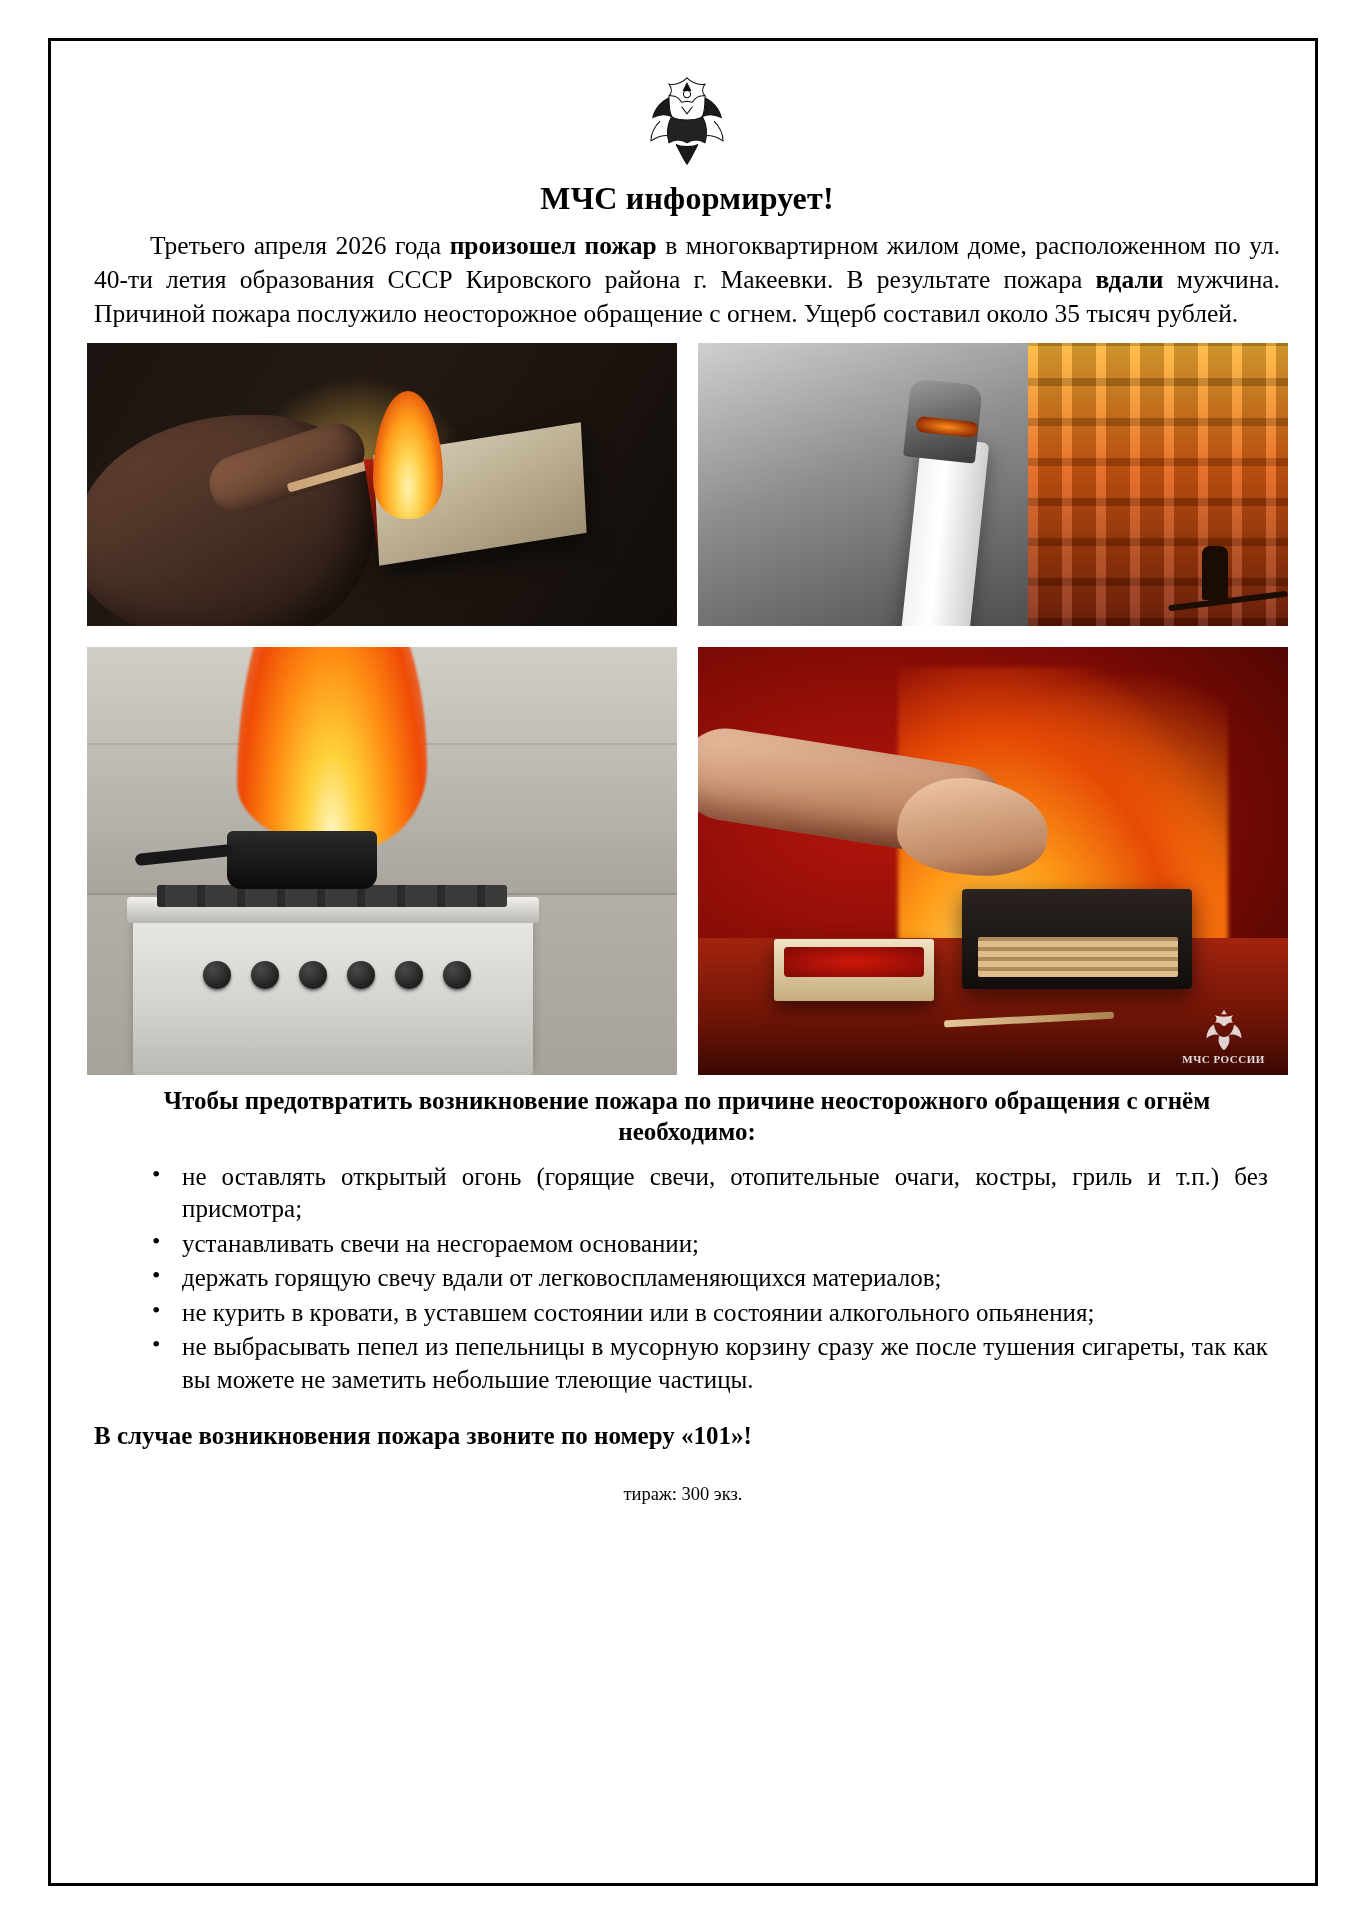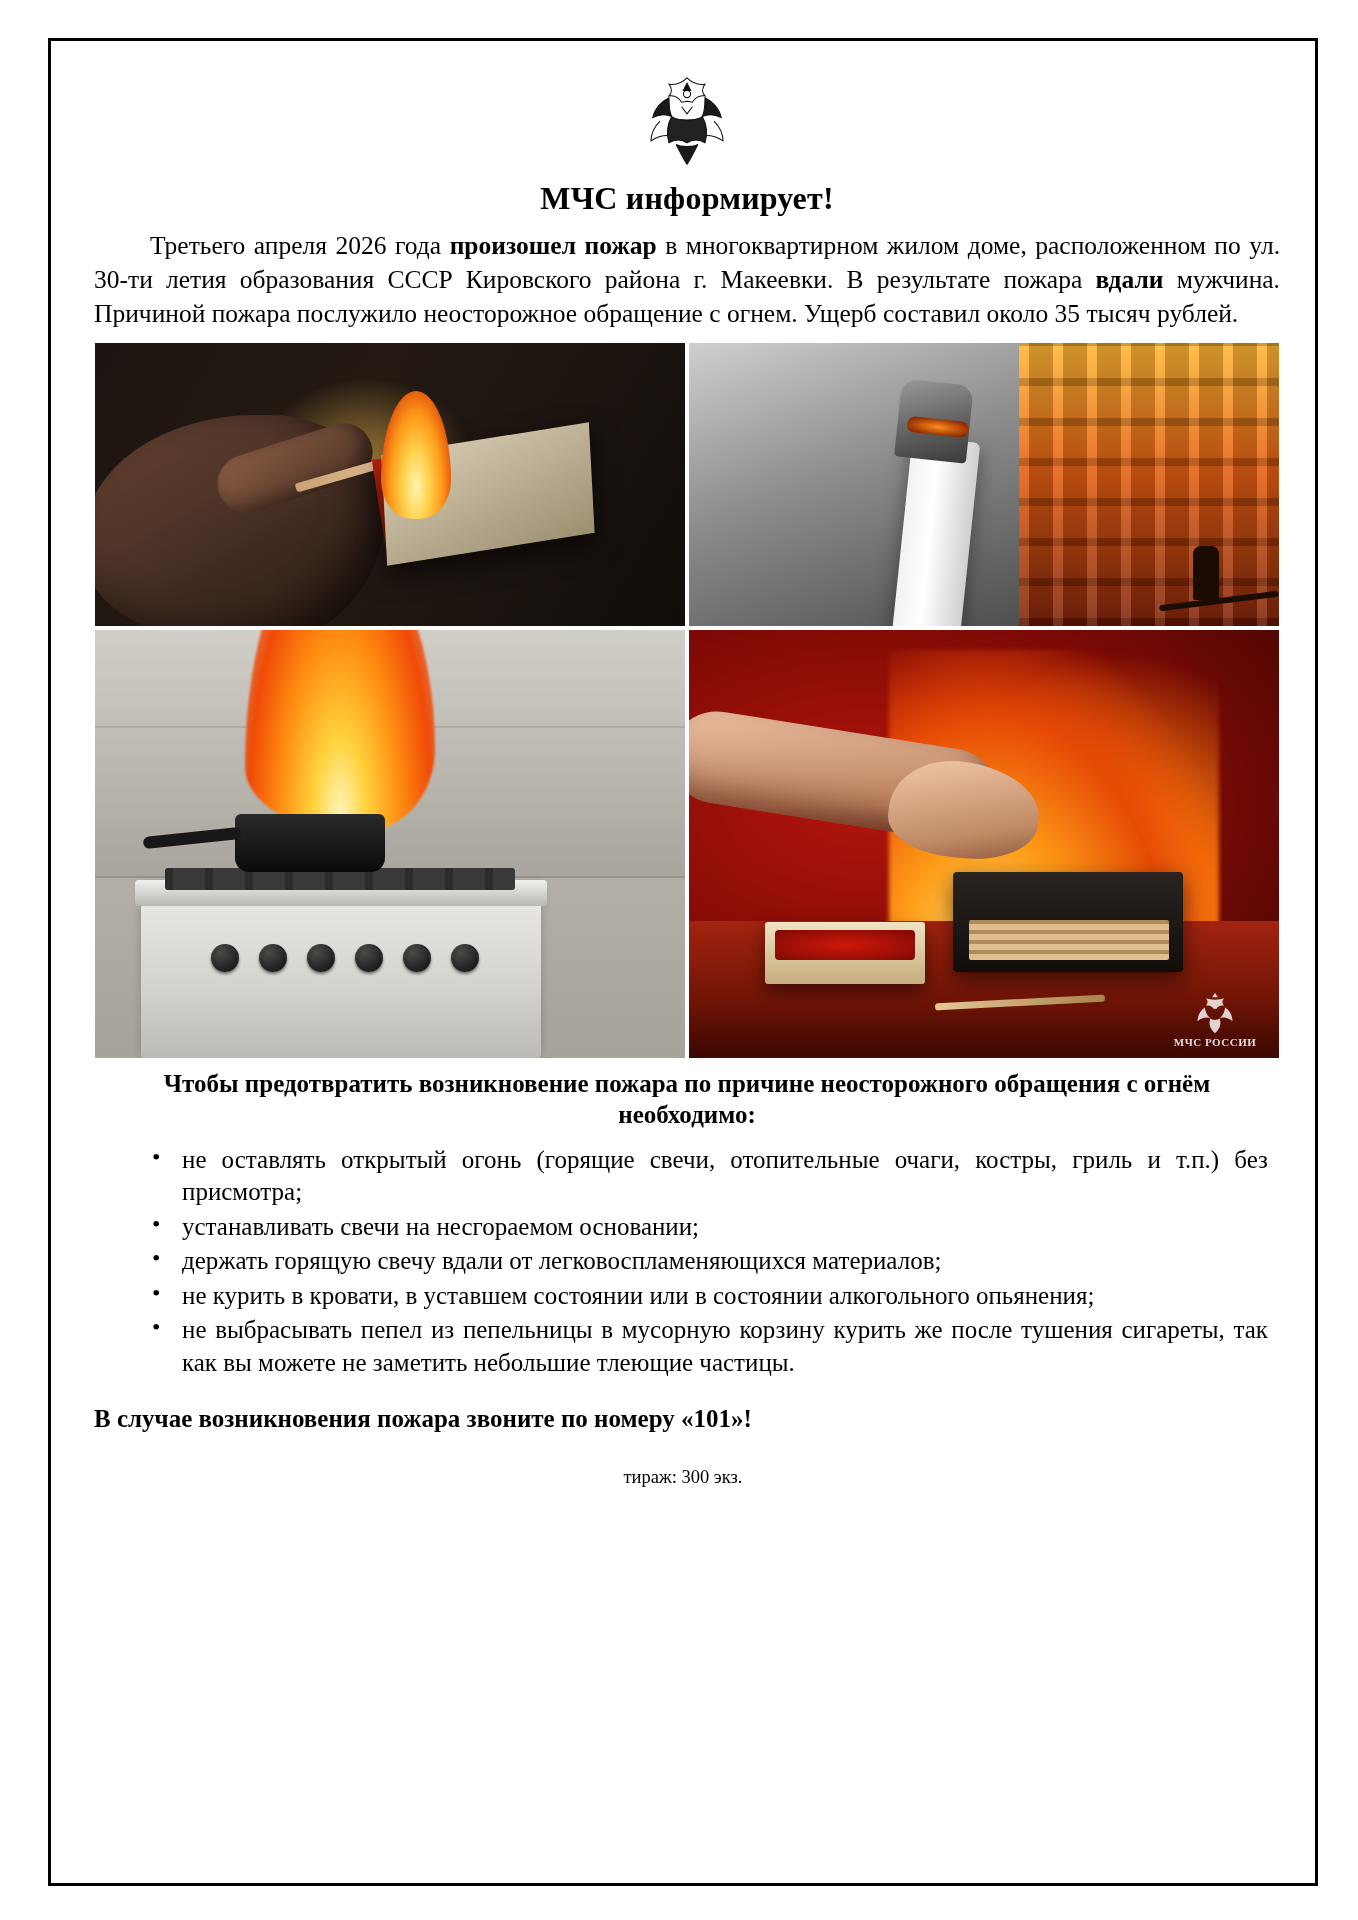--- a/index.html
+++ b/index.html
@@ -65,21 +65,21 @@
     text-indent: 56px;
     margin: 0 0 12px 0;
     hyphens: none;
   }
   .intro b { font-weight: bold; }
   
   .photo-grid {
     display: grid;
     grid-template-columns: 590px 590px;
     grid-template-rows: 283px 428px;
-    gap: 4px;
+    gap: 21px;
     justify-content: center;
     margin: 6px 0 10px 0;
   }
   .photo {
     position: relative;
     overflow: hidden;
     background: #111;
   }
   
   .ph-match {
@@ -385,21 +385,21 @@
           <path d="M38 78 C42 86 46 94 50 100 C54 94 58 86 62 78 C58 81 42 81 38 78 Z" fill="#1a1a1a"></path>
           <path d="M20 52 C14 58 10 66 10 74 C16 70 22 68 28 68"></path>
           <path d="M80 52 C86 58 90 66 90 74 C84 70 78 68 72 68"></path>
           <path d="M44 36 L50 44 L56 36"></path>
         </g>
       </svg>
     </div>
 
     <div class="doc-title">МЧС информирует!</div>
 
-    <p class="intro"><span>Третьего апреля 2026 года </span><b>произошел пожар</b><span> в многоквартирном жилом доме, расположенном по ул. 30-ти летия образования СССР Кировского района г. Макеевки. В результате пожара </span><b>вдали</b><span> мужчина. Причиной пожара послужило неосторожное обращение с огнем. Ущерб составил около 35 тысяч рублей.</span></p>
+    <p class="intro"><span>Третьего апреля 2026 года </span><b>произошел пожар</b><span> в многоквартирном жилом доме, расположенном по ул. 40-ти летия образования СССР Кировского района г. Макеевки. В результате пожара </span><b>вдали</b><span> мужчина. Причиной пожара послужило неосторожное обращение с огнем. Ущерб составил около 35 тысяч рублей.</span></p>
 
     <div class="photo-grid">
 
       <div class="photo ph-match">
         <div class="hand"></div>
         <div class="finger"></div>
         <div class="stick"></div>
         <div class="box-side"></div>
         <div class="box"></div>
         <div class="flame"></div>
@@ -460,21 +460,21 @@
 
     </div>
 
     <div class="subhead">Чтобы предотвратить возникновение пожара по причине неосторожного обращения с огнём необходимо:</div>
 
     <ul class="rules">
       <li>не оставлять открытый огонь (горящие свечи, отопительные очаги, костры, гриль и т.п.) без присмотра;</li>
       <li>устанавливать свечи на несгораемом основании;</li>
       <li>держать горящую свечу вдали от легковоспламеняющихся материалов;</li>
       <li>не курить в кровати, в уставшем состоянии или в состоянии алкогольного опьянения;</li>
-      <li>не выбрасывать пепел из пепельницы в мусорную корзину курить же после тушения сигареты, так как вы можете не заметить небольшие тлеющие частицы.</li>
+      <li>не выбрасывать пепел из пепельницы в мусорную корзину сразу же после тушения сигареты, так как вы можете не заметить небольшие тлеющие частицы.</li>
     </ul>
 
     <div class="cta">В случае возникновения пожара звоните по номеру «101»!</div>
 
     <div class="circulation">тираж: 300 экз.</div>
 
   </div>
 </div>
 
 </body></html>

